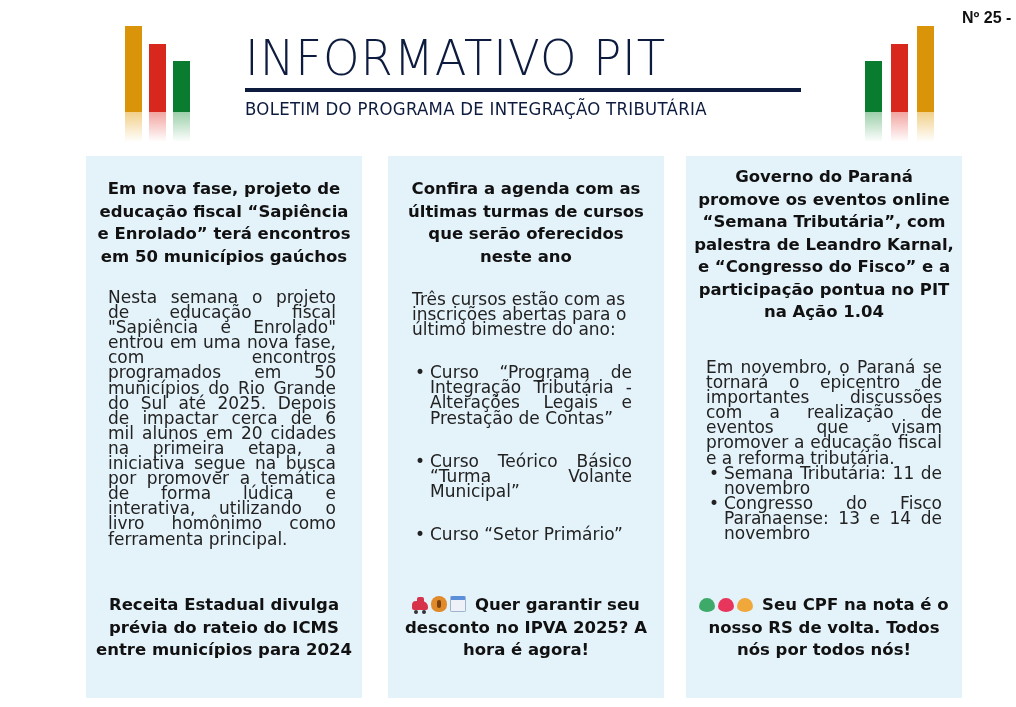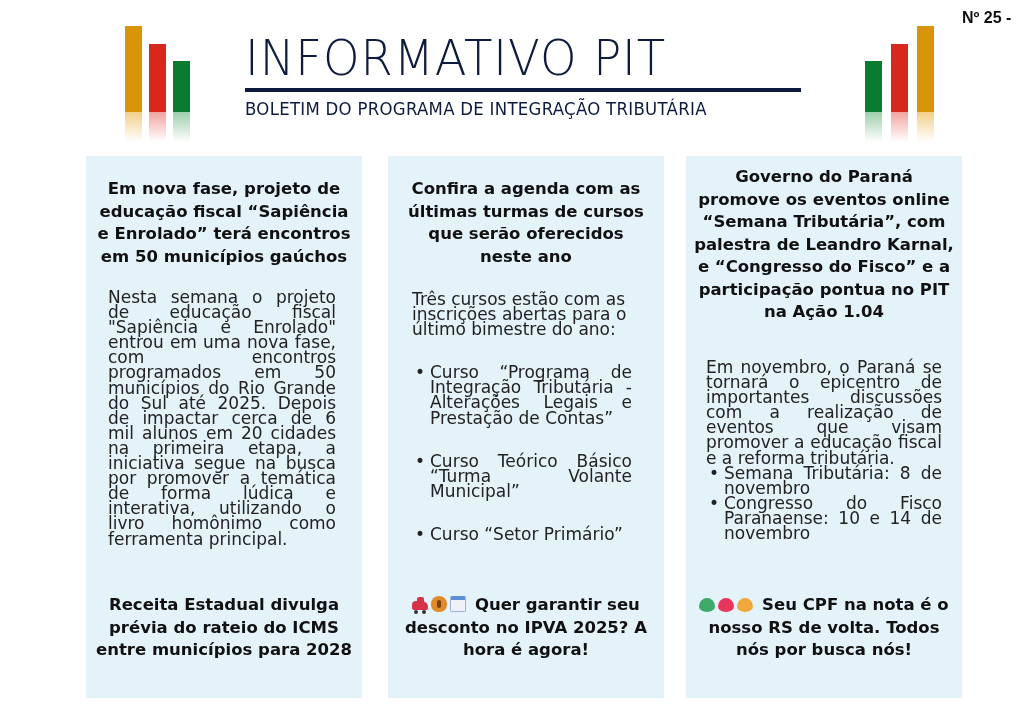--- a/index.html
+++ b/index.html
@@ -110,35 +110,35 @@
       <li>Curso “Setor Primário”</li>
     </ul>
   </div>
 </div>
 
 <div class="card c3">
   <h2>Governo do Paraná promove os eventos online “Semana Tributária”, com palestra de Leandro Karnal, e “Congresso do Fisco” e a participação pontua no PIT na Ação 1.04</h2>
   <div class="body">
     <p>Em novembro, o Paraná se tornará o epicentro de importantes discussões com a realização de eventos que visam promover a educação fiscal e a reforma tributária.</p>
     <ul>
-      <li>Semana Tributária: 8 de novembro</li>
-      <li>Congresso do Fisco Paranaense: 10 e 14 de novembro</li>
+      <li>Semana Tributária: 11 de novembro</li>
+      <li>Congresso do Fisco Paranaense: 13 e 14 de novembro</li>
     </ul>
   </div>
 </div>
 
 <div class="card c4">
-  <h2>Receita Estadual divulga prévia do rateio do ICMS entre municípios para 2028</h2>
+  <h2>Receita Estadual divulga prévia do rateio do ICMS entre municípios para 2024</h2>
 </div>
 
 <div class="card c5">
   <h2>
     <span class="emo car"></span><span class="emo bag"></span><span class="emo cal"></span>
     <span>Quer garantir seu desconto no IPVA 2025? A hora é agora!</span>
   </h2>
 </div>
 
 <div class="card c6">
   <h2>
     <span class="emo heart hg"></span><span class="emo heart hr"></span><span class="emo heart ho"></span>
-    <span>Seu CPF na nota é o nosso RS de volta. Todos nós por busca nós!</span>
+    <span>Seu CPF na nota é o nosso RS de volta. Todos nós por todos nós!</span>
   </h2>
 </div>
 
 </body></html>

